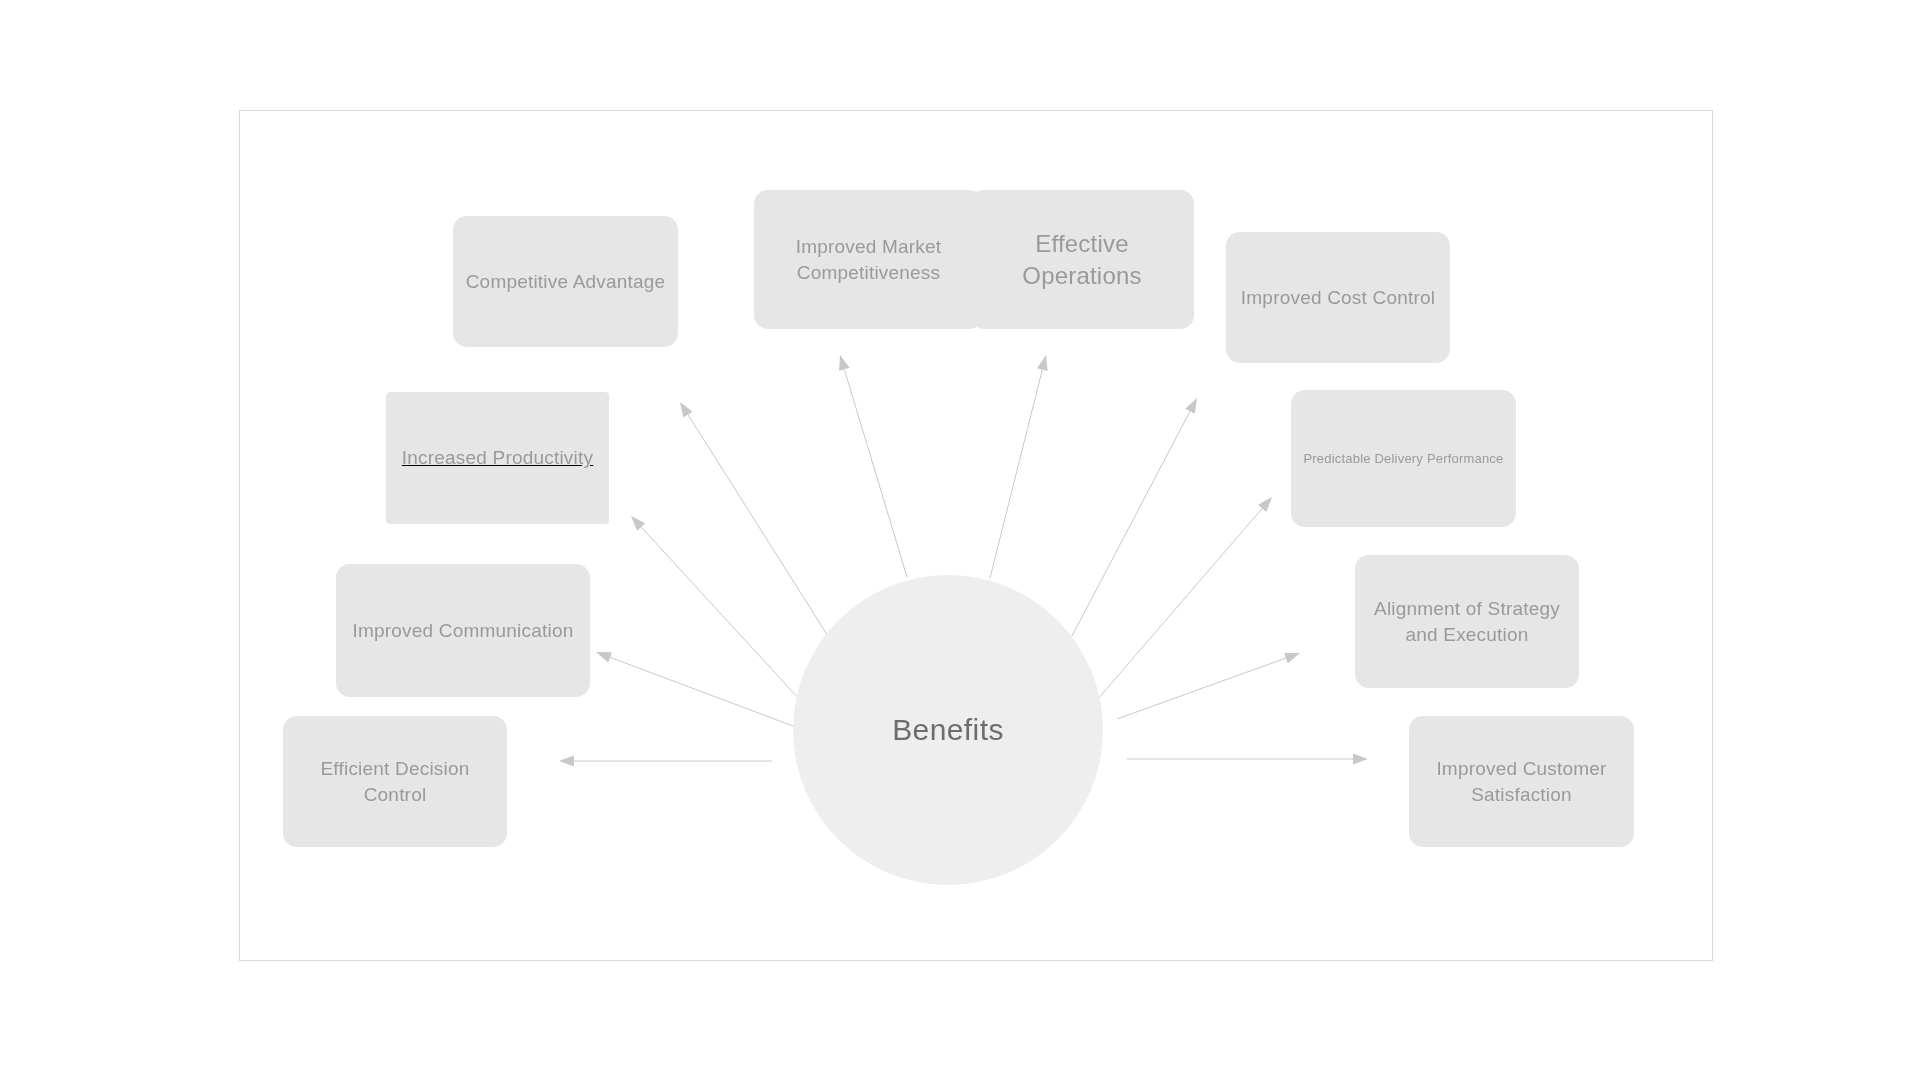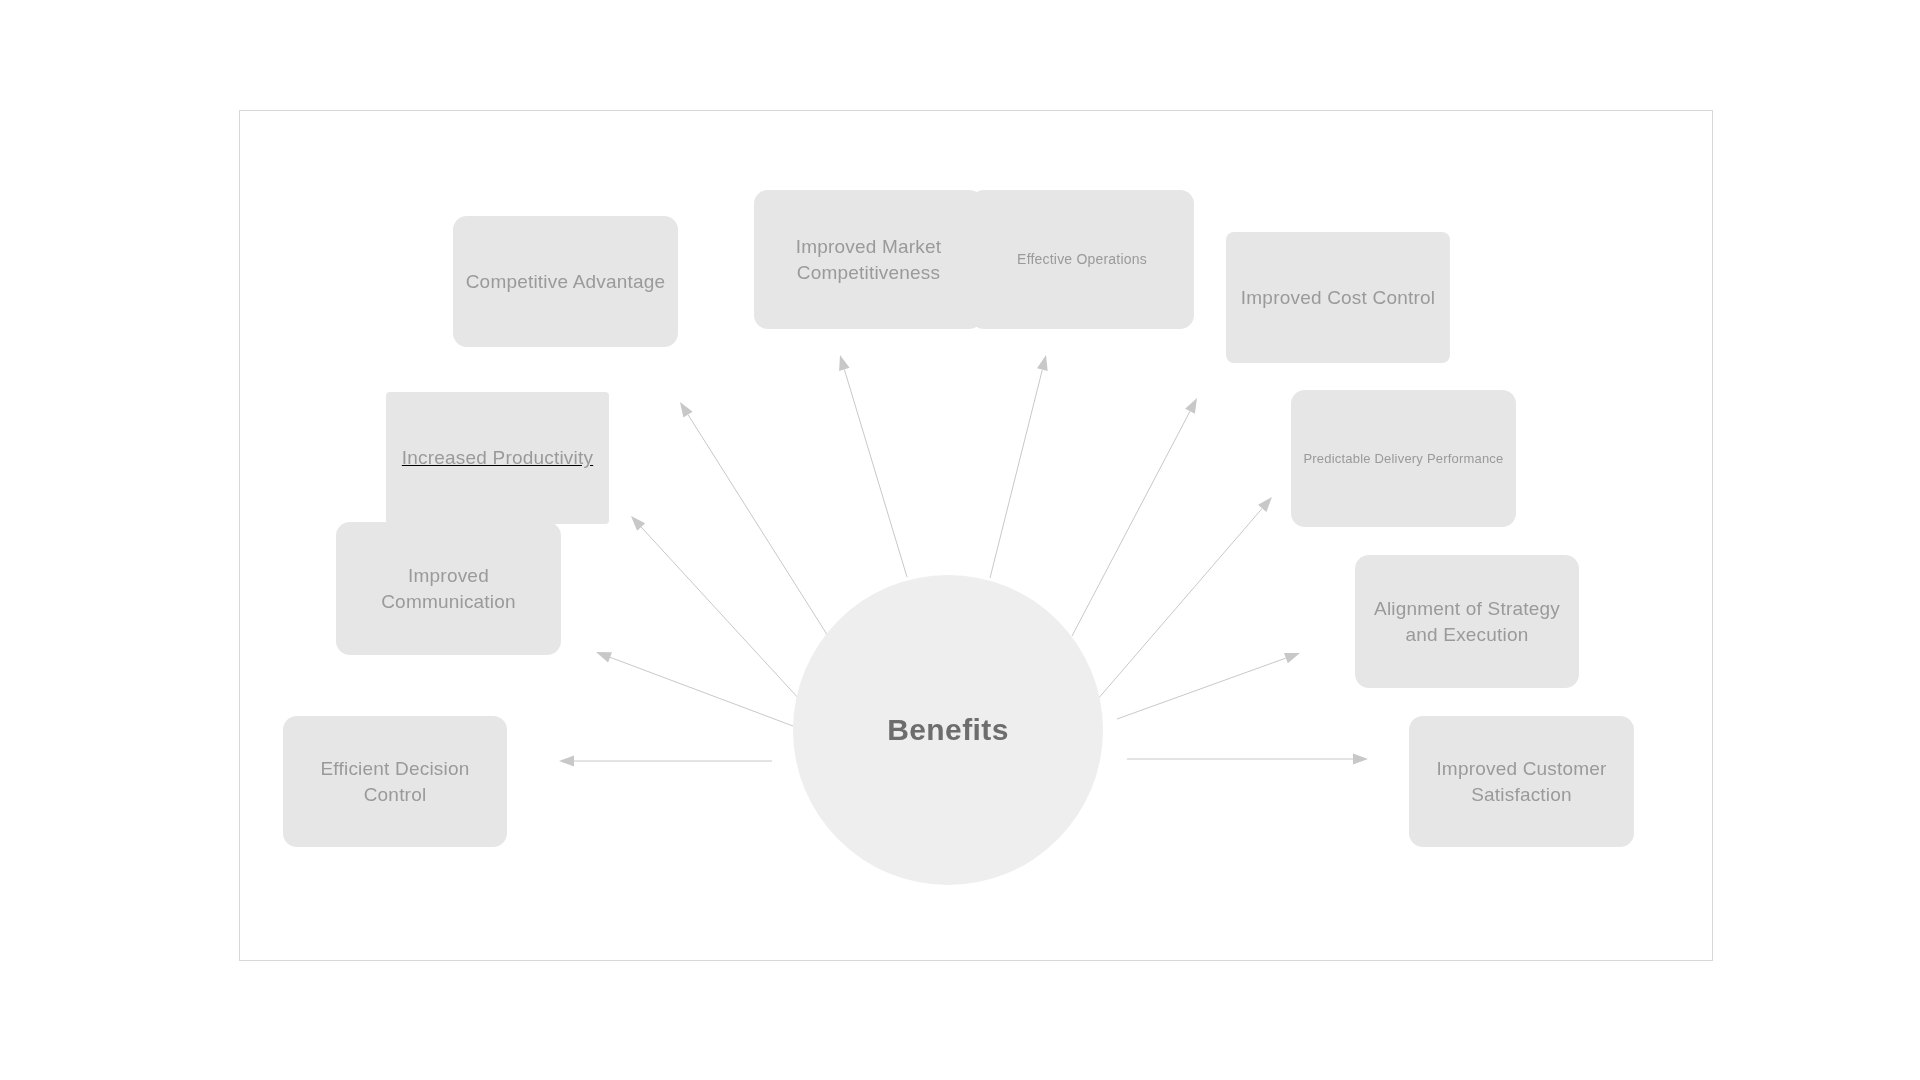--- a/index.html
+++ b/index.html
@@ -43,21 +43,21 @@
     border-radius: 50%;
     background: #eeeeee;
     display: flex;
     align-items: center;
     justify-content: center;
     box-sizing: border-box;
   }
   .hub-label {
     color: #6d6d6d;
     font-size: 30px;
-    font-weight: 700;
+    font-weight: 400;
     letter-spacing: 0.4px;
     line-height: 1.25;
     text-align: right;
     white-space: nowrap;
   }
   .node {
     position: absolute;
     background: #e6e6e6;
     border-radius: 14px;
     display: flex;
@@ -130,32 +130,32 @@
   </div>
 
   <div id="node-container">
       <div class="node" style="left: 453px; top: 216px; width: 225px; height: 131px; background: rgb(230, 230, 230); border-radius: 14px;">
         <span class="node-label" style="color: rgb(154, 154, 154); font-size: 19px;">Competitive Advantage</span>
       </div>
       <div class="node" style="left: 710px; top: 190px; width: 229px; height: 139px; background: rgb(230, 230, 230); border-radius: 14px; margin-left: 44px;">
         <span class="node-label" style="color: rgb(154, 154, 154); font-size: 19px;">Improved Market Competitiveness</span>
       </div>
       <div class="node" style="left: 970px; top: 190px; width: 224px; height: 139px; background: rgb(230, 230, 230); border-radius: 14px;">
-        <span class="node-label" style="color: rgb(154, 154, 154); font-size: 14px;">Effective Operations</span>
+        <span class="node-label" style="color: rgb(154, 154, 154); font-size: 24px;">Effective Operations</span>
       </div>
-      <div class="node" style="left: 1226px; top: 232px; width: 224px; height: 131px; background: rgb(230, 230, 230); border-radius: 8px;">
+      <div class="node" style="left: 1226px; top: 232px; width: 224px; height: 131px; background: rgb(230, 230, 230); border-radius: 14px;">
         <span class="node-label" style="color: rgb(154, 154, 154); font-size: 19px;">Improved Cost Control</span>
       </div>
       <div class="node" style="left: 386px; top: 392px; width: 223px; height: 132px; background: rgb(230, 230, 230); border-radius: 4px; text-decoration: underline;">
         <span class="node-label" style="color: rgb(154, 154, 154); font-size: 19px;">Increased Productivity</span>
       </div>
       <div class="node" style="left: 1291px; top: 390px; width: 225px; height: 137px; background: rgb(230, 230, 230); border-radius: 14px;">
         <span class="node-label" style="color: rgb(154, 154, 154); font-size: 13px;">Predictable Delivery Performance</span>
       </div>
-      <div class="node" style="left: 336px; top: 522px; width: 225px; height: 133px; background: rgb(230, 230, 230); border-radius: 14px;">
+      <div class="node" style="left: 336px; top: 564px; width: 254px; height: 133px; background: rgb(230, 230, 230); border-radius: 14px;">
         <span class="node-label" style="color: rgb(154, 154, 154); font-size: 19px;">Improved Communication</span>
       </div>
       <div class="node" style="left: 1355px; top: 555px; width: 224px; height: 133px; background: rgb(230, 230, 230); border-radius: 14px;">
         <span class="node-label" style="color: rgb(154, 154, 154); font-size: 19px;">Alignment of Strategy and Execution</span>
       </div>
       <div class="node" style="left: 283px; top: 716px; width: 224px; height: 131px; background: rgb(230, 230, 230); border-radius: 14px;">
         <span class="node-label" style="color: rgb(154, 154, 154); font-size: 19px;">Efficient Decision Control</span>
       </div>
       <div class="node" style="left: 1409px; top: 716px; width: 225px; height: 131px; background: rgb(230, 230, 230); border-radius: 14px;">
         <span class="node-label" style="color: rgb(154, 154, 154); font-size: 19px;">Improved Customer Satisfaction</span>

